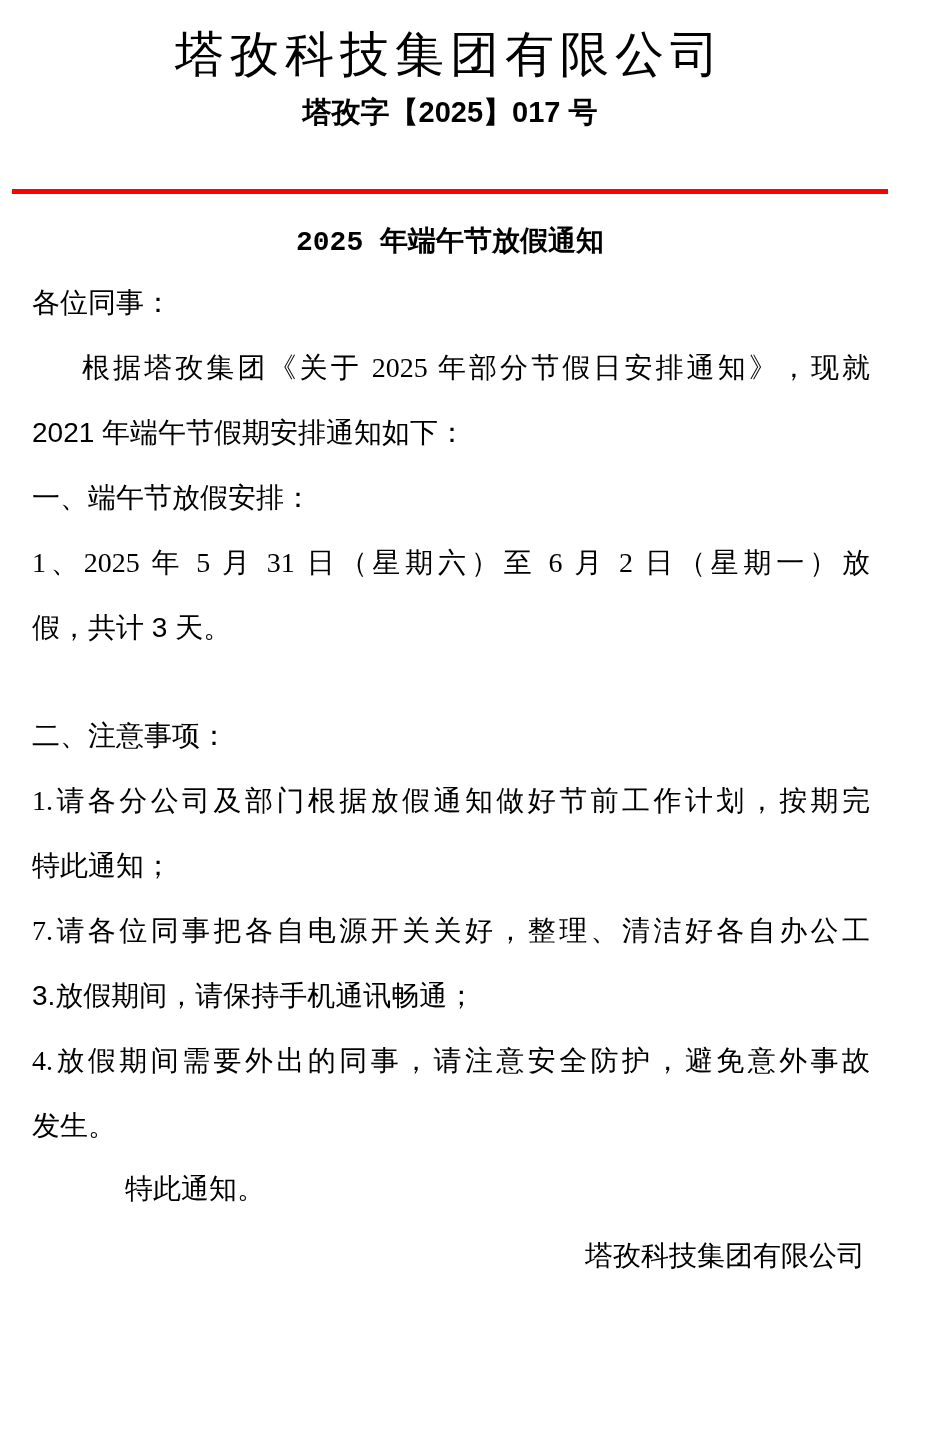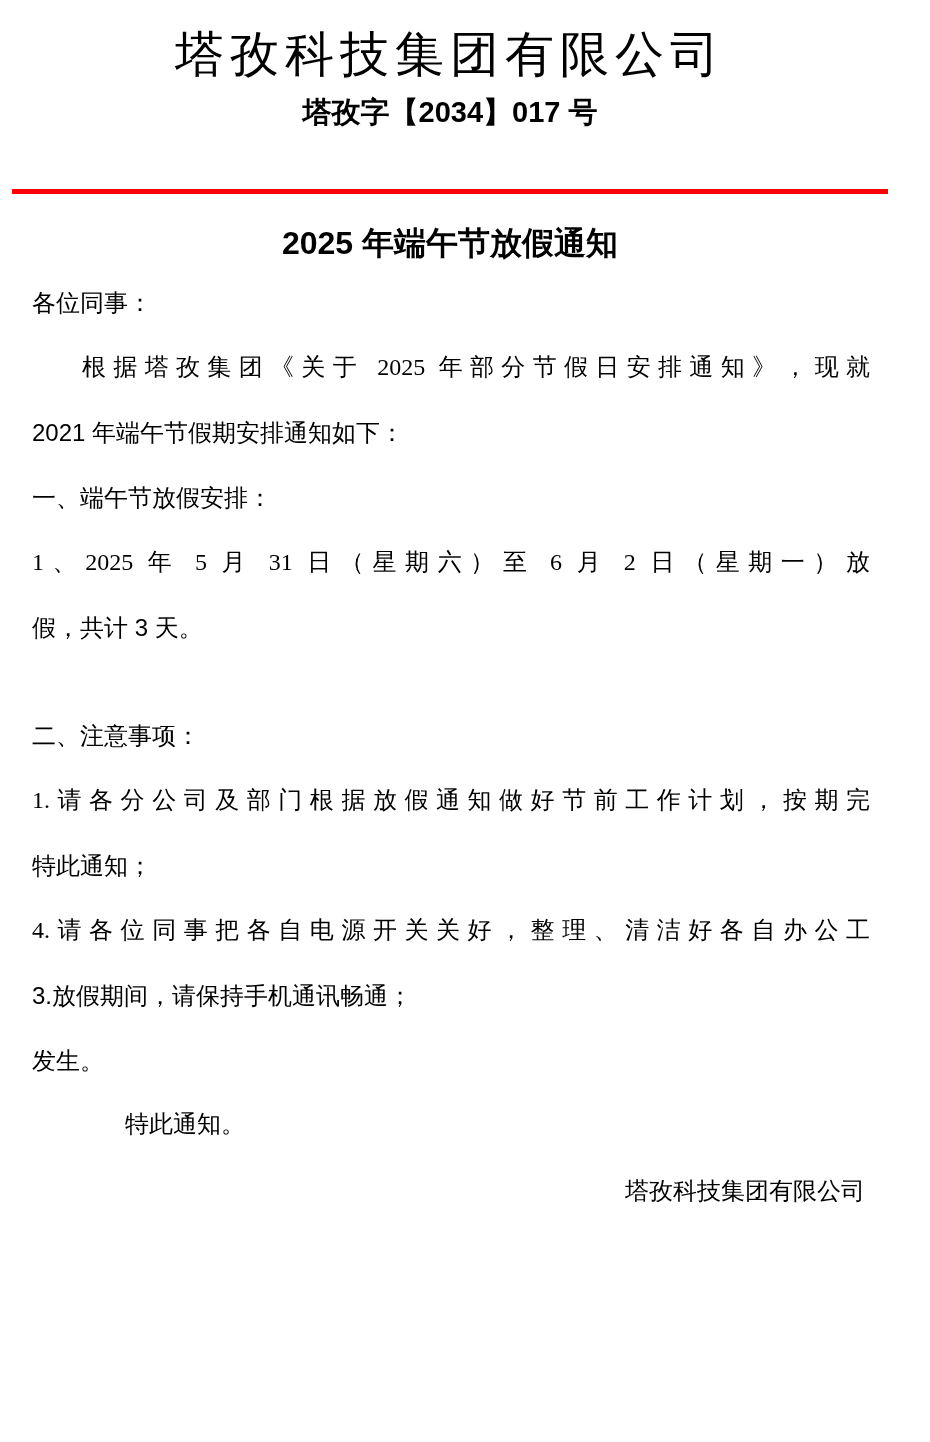--- a/index.html
+++ b/index.html
@@ -36,27 +36,28 @@
   }
   .red-divider {
     height: 5px;
     background: #ff0000;
     margin: 59px 12px 0 12px;
   }
   .notice-title {
     margin-top: 28px;
     text-align: center;
     font-weight: 700;
-    font-size: 32px;
+    font-size: 28px;
     line-height: 42px;
     white-space: nowrap;
+    font-family: Liberation Mono, monospace;
   }
   .body-block {
     margin: 6px 30px 0 32px;
-    font-size: 24px;
+    font-size: 28px;
     font-weight: 400;
   }
   .line {
     display: block;
     height: 65px;
     line-height: 65px;
     text-align: left;
   }
   .jfull {
     text-align: justify;
@@ -72,21 +73,21 @@
   }
   .date-line { margin-top: 5px; }
 </style>
 </head>
 <body>
 
 <div class="doc">
 
   <div class="doc-title">塔孜科技集团有限公司</div>
 
-  <div class="doc-number">塔孜字【2034】017 号</div>
+  <div class="doc-number">塔孜字【2025】017 号</div>
 
   <div class="red-divider"></div>
 
   <div class="notice-title">2025 年端午节放假通知</div>
 
   <div class="body-block">
 
     <div class="line">各位同事：</div>
 
     <div class="line indent-2 jfull">根据塔孜集团《关于 2025 年部分节假日安排通知》，现就</div>
@@ -100,25 +101,26 @@
     <div class="line">假，共计 3 天。</div>
 
     <div class="spacer"></div>
 
     <div class="line">二、注意事项：</div>
 
     <div class="line jfull">1.请各分公司及部门根据放假通知做好节前工作计划，按期完</div>
 
     <div class="line">特此通知；</div>
 
-    <div class="line jfull">4.请各位同事把各自电源开关关好，整理、清洁好各自办公工</div>
+    <div class="line jfull">7.请各位同事把各自电源开关关好，整理、清洁好各自办公工</div>
 
 
     <div class="line">3.放假期间，请保持手机通讯畅通；</div>
 
+    <div class="line jfull">4.放假期间需要外出的同事，请注意安全防护，避免意外事故</div>
 
     <div class="line">发生。</div>
 
     <div class="line indent-3">特此通知。</div>
 
     <div class="line right-line">塔孜科技集团有限公司</div>
 
 
   </div>
 </div>

